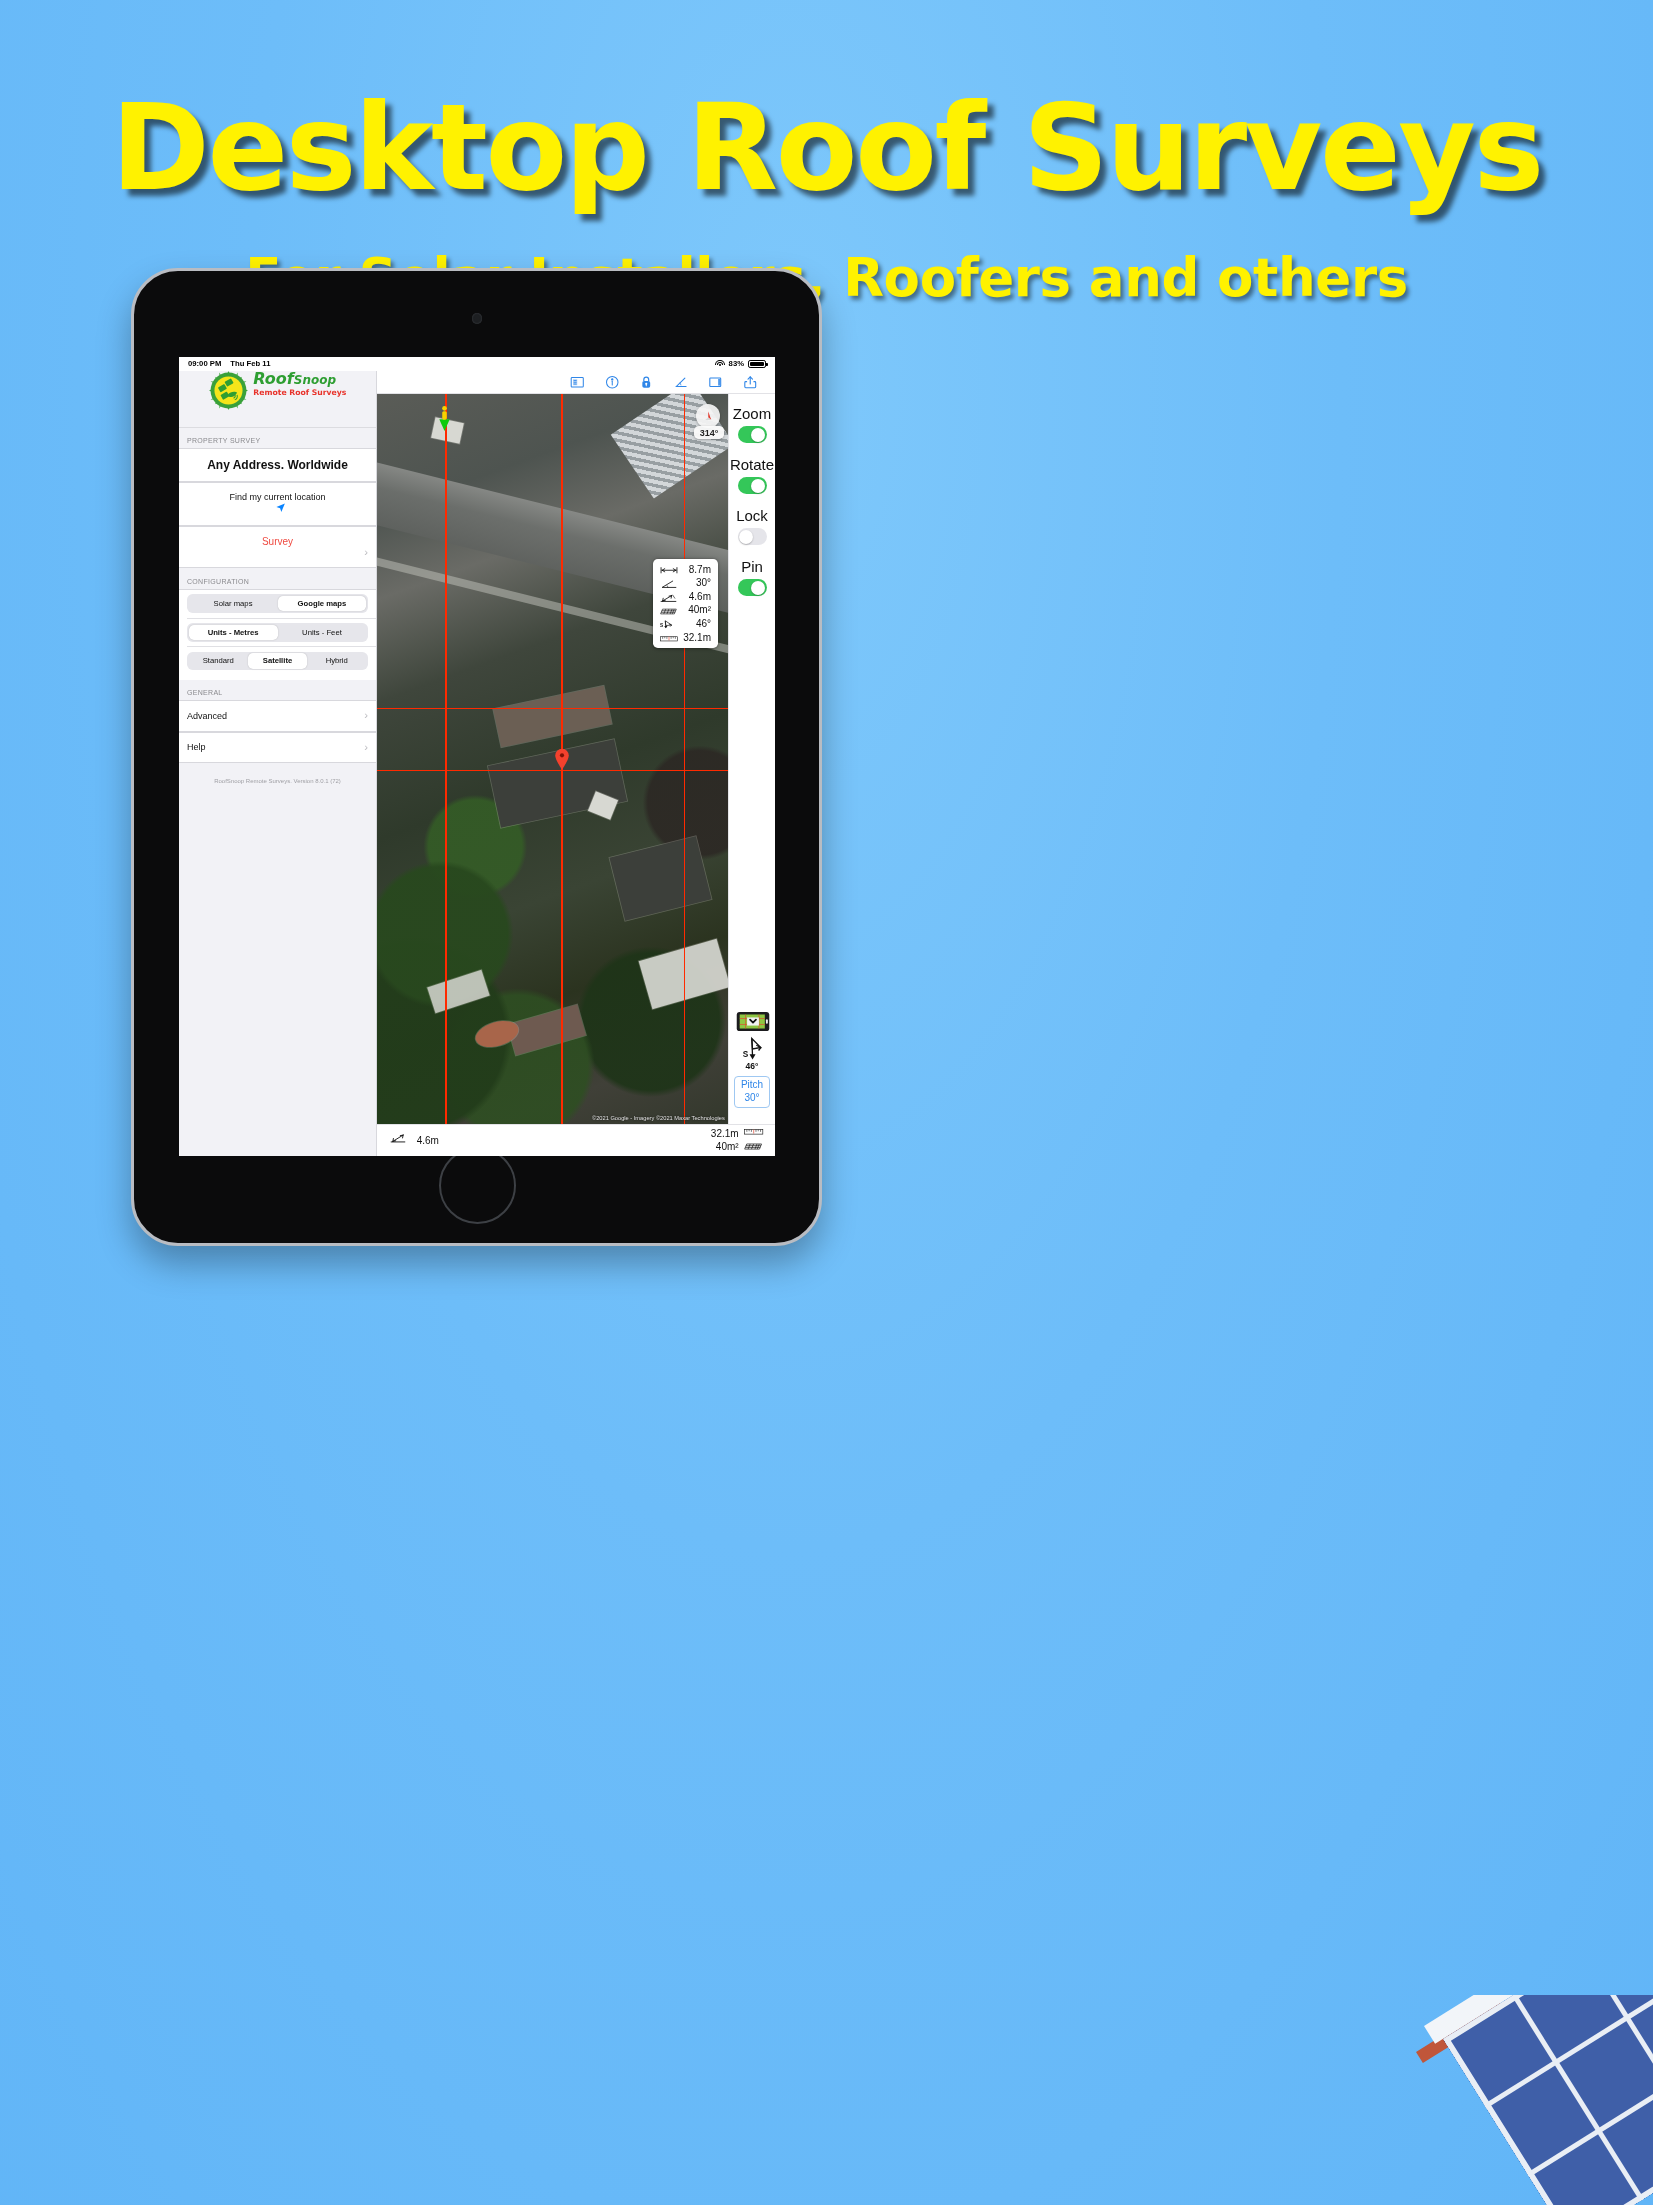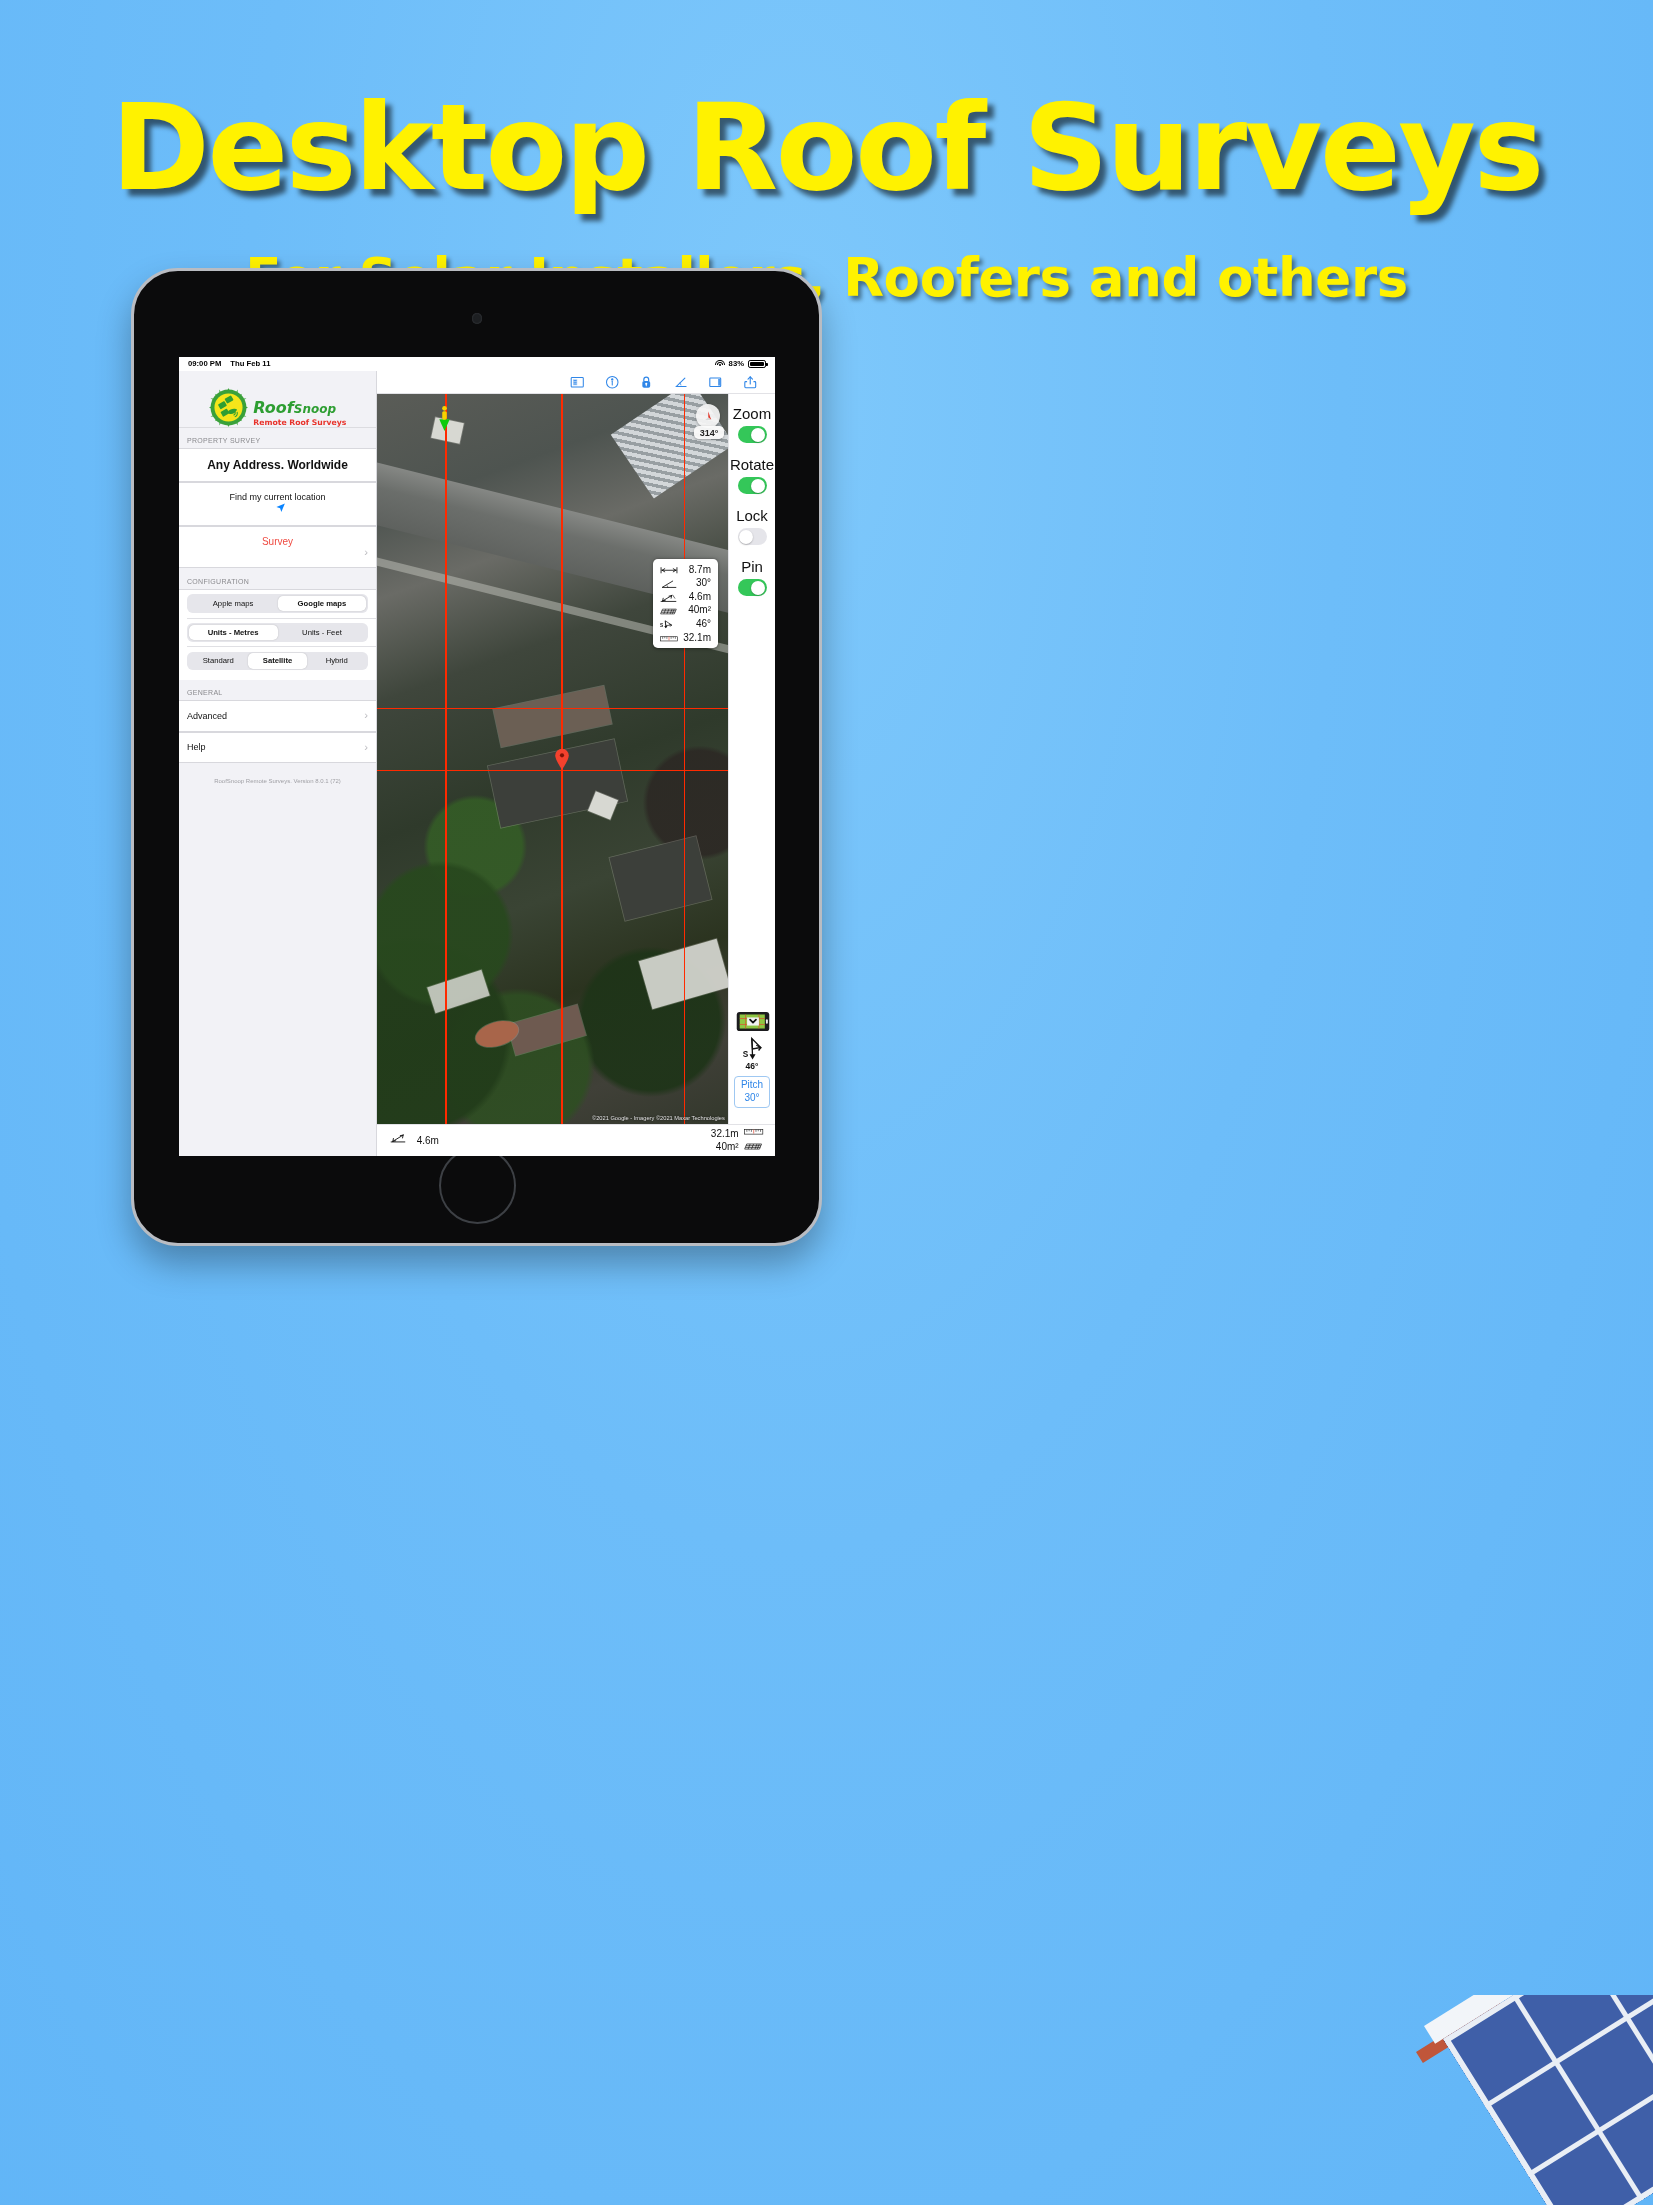--- a/index.html
+++ b/index.html
@@ -99,21 +99,21 @@
 
   
   .app{ display:flex; height:785px; width:100%; }
 
   
   .sidebar{
     width:198px; background:#f2f2f6; border-right:0.8px solid #d8d8dd;
     display:flex; flex-direction:column;
   }
   .logo-block{
-    height:57px; background:#f2f2f6; display:flex; align-items:flex-end; justify-content:center; gap:5.7px;
+    height:57px; background:#f2f2f6; display:flex; align-items:flex-start; justify-content:center; gap:5.7px;
     border-bottom:0.8px solid #dcdce0;
   }
   .logo-sun{ position:relative; width:39px; height:39px; }
   .logo-text{ display:flex; flex-direction:column; }
   .logo-line1{ font-family:"DejaVu Sans", sans-serif; font-weight:bold; font-style:italic; font-size:16px; color:#2e9e32; line-height:1; }
   .logo-line1 span.small{ font-size:12px; }
   .logo-line2{ font-family:"DejaVu Sans", sans-serif; font-weight:bold; font-size:7.7px; color:#e8322a; margin-top:1.6px; }
 
   .sect-head{
     padding:9.7px 8px 4px 8px; font-size:7px; letter-spacing:0.3px; color:#8a8a8e;
@@ -358,21 +358,21 @@
           </span>
         </div>
         <div class="row center">
           <span class="survey-label">Survey</span>
           <span class="chev">›</span>
         </div>
 
         <div class="sect-head">CONFIGURATION</div>
         <div class="seg-wrap">
           <div class="seg">
-            <div>Apple maps</div>
+            <div>Solar maps</div>
             <div class="on">Google maps</div>
           </div>
           <div class="seg-div"></div>
           <div class="seg">
             <div class="on">Units - Metres</div>
             <div>Units - Feet</div>
           </div>
           <div class="seg-div"></div>
           <div class="seg">
             <div>Standard</div>

